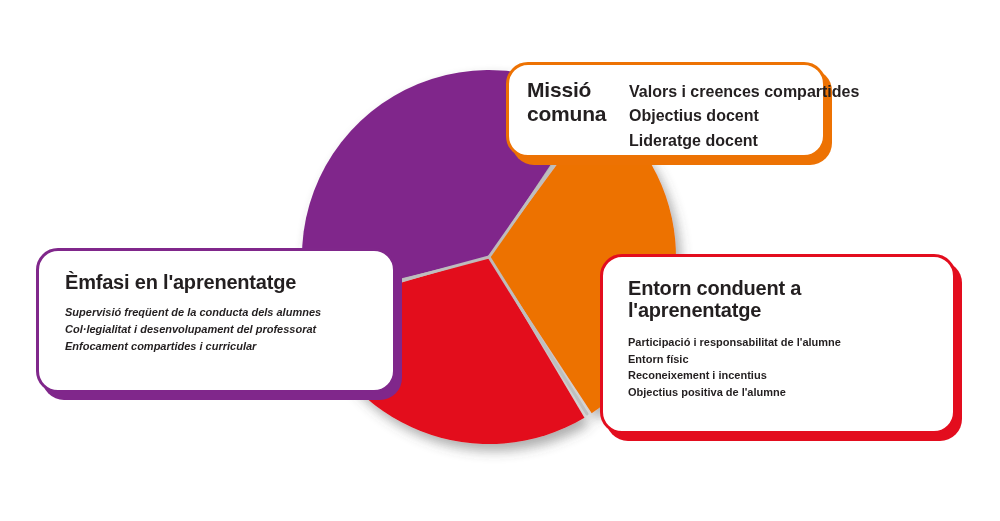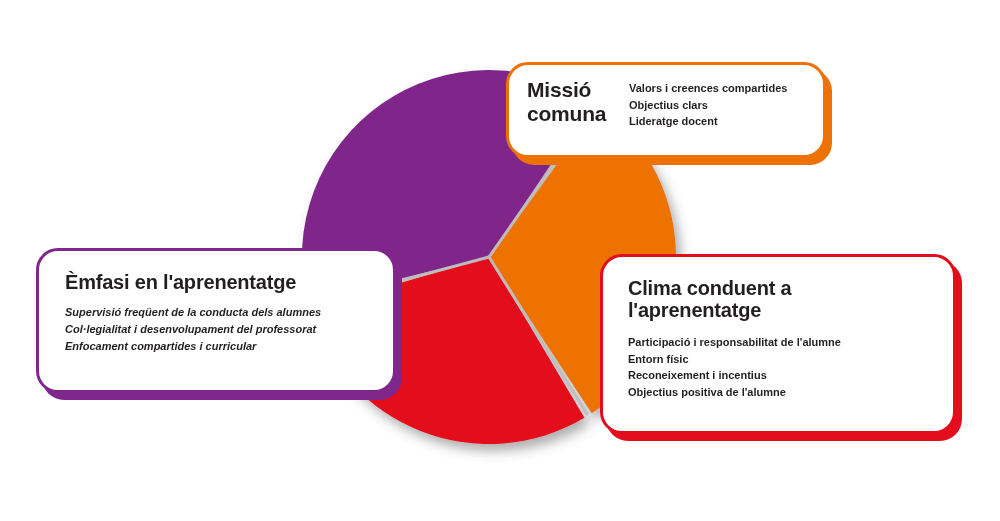--- a/index.html
+++ b/index.html
@@ -34,21 +34,21 @@
   }
   .c-list{color:#231f20;font-weight:700;line-height:1.52;}
   .c-list div{white-space:nowrap;}
 
   
   #box-mission{left:506px;top:62px;width:320px;height:96px;}
   #box-mission .shadow{background:#ED7203;}
   #box-mission .panel{border-color:#ED7203;}
   #box-mission .inner{display:flex;align-items:flex-start;padding:13px 0 15px 18px;}
   #box-mission .c-title{font-size:21px;width:92px;flex:0 0 92px;}
-  #box-mission .c-list{font-size:11px;margin-left:10px;margin-top:2px;}
+  #box-mission .c-list{font-size:16px;margin-left:10px;margin-top:2px;}
 
   #box-emphasis{left:36px;top:248px;width:360px;height:145px;}
   #box-emphasis .shadow{background:#80278B;}
   #box-emphasis .panel{border-color:#80278B;}
   #box-emphasis .inner{padding:20px 0 8px 26px;}
   #box-emphasis .c-title{font-size:20px;margin-bottom:11px;}
   #box-emphasis .c-list{font-size:11px;font-style:italic;}
 
   #box-climate{left:600px;top:254px;width:356px;height:180px;}
   #box-climate .shadow{background:#E30D1E;}
@@ -89,21 +89,21 @@
   </svg>
 
   <div class="callout" id="box-mission">
     <div class="shadow" style="background: rgb(237, 114, 3);"></div>
     <div class="panel" style="border-color: rgb(237, 114, 3);">
       <div class="inner">
         <div class="c-title">Missió
 comuna</div>
         <div class="c-list">
           <div>Valors i creences compartides</div>
-          <div>Objectius clars</div>
+          <div>Objectius docent</div>
           <div>Lideratge docent</div>
         </div>
       </div>
     </div>
   </div>
 
   <div class="callout" id="box-emphasis">
     <div class="shadow" style="background: rgb(128, 39, 139);"></div>
     <div class="panel" style="border-color: rgb(128, 39, 139);">
       <div class="inner">
@@ -114,21 +114,21 @@
           <div>Enfocament compartides i curricular</div>
         </div>
       </div>
     </div>
   </div>
 
   <div class="callout" id="box-climate">
     <div class="shadow" style="background: rgb(227, 13, 30);"></div>
     <div class="panel" style="border-color: rgb(227, 13, 30);">
       <div class="inner">
-        <div class="c-title">Clima conduent a
+        <div class="c-title">Entorn conduent a
 l'aprenentatge</div>
         <div class="c-list">
           <div>Participació i responsabilitat de l'alumne</div>
           <div>Entorn físic</div>
           <div>Reconeixement i incentius</div>
           <div>Objectius positiva de l'alumne</div>
         </div>
       </div>
     </div>
   </div>

